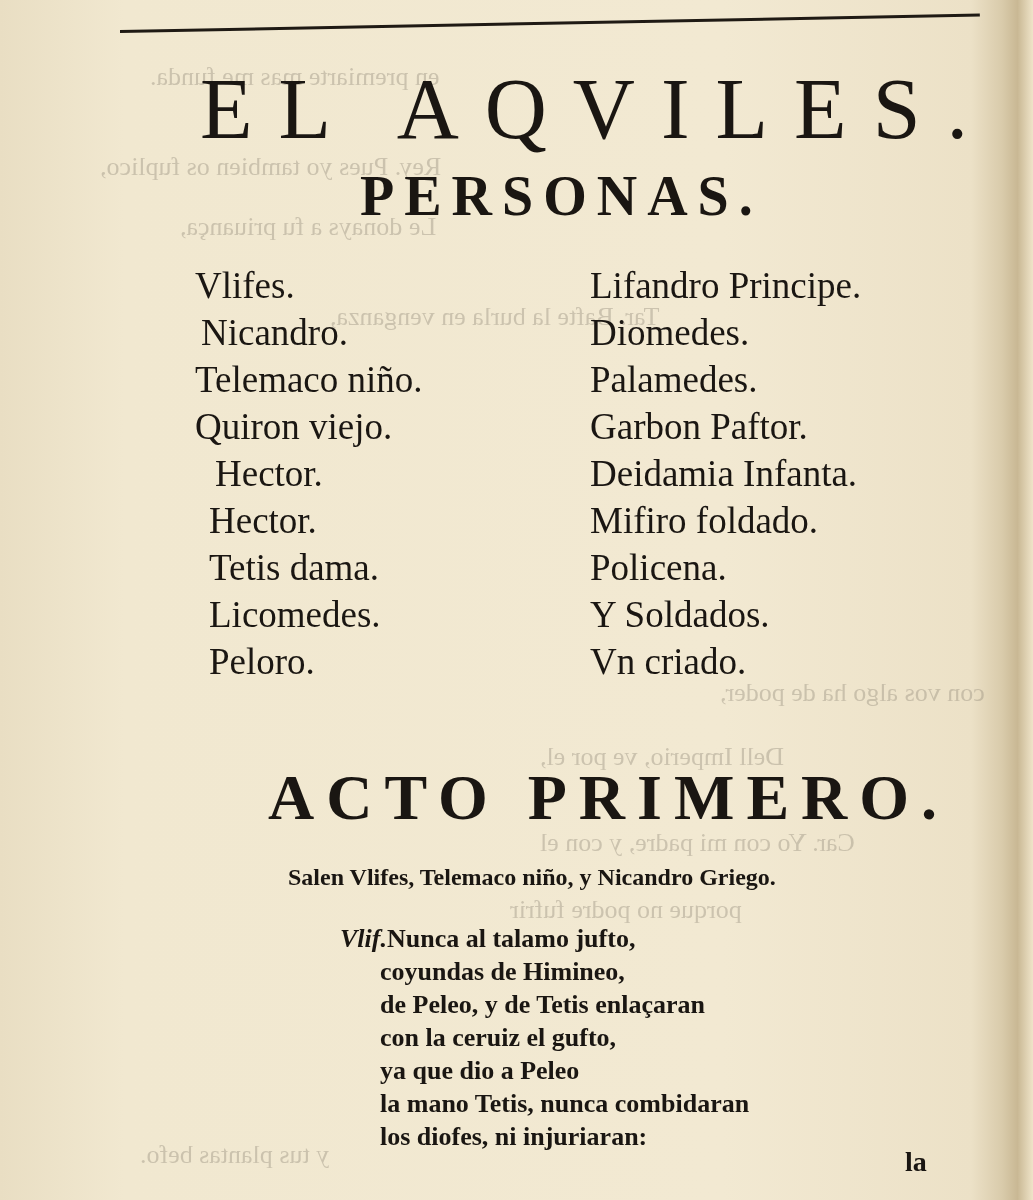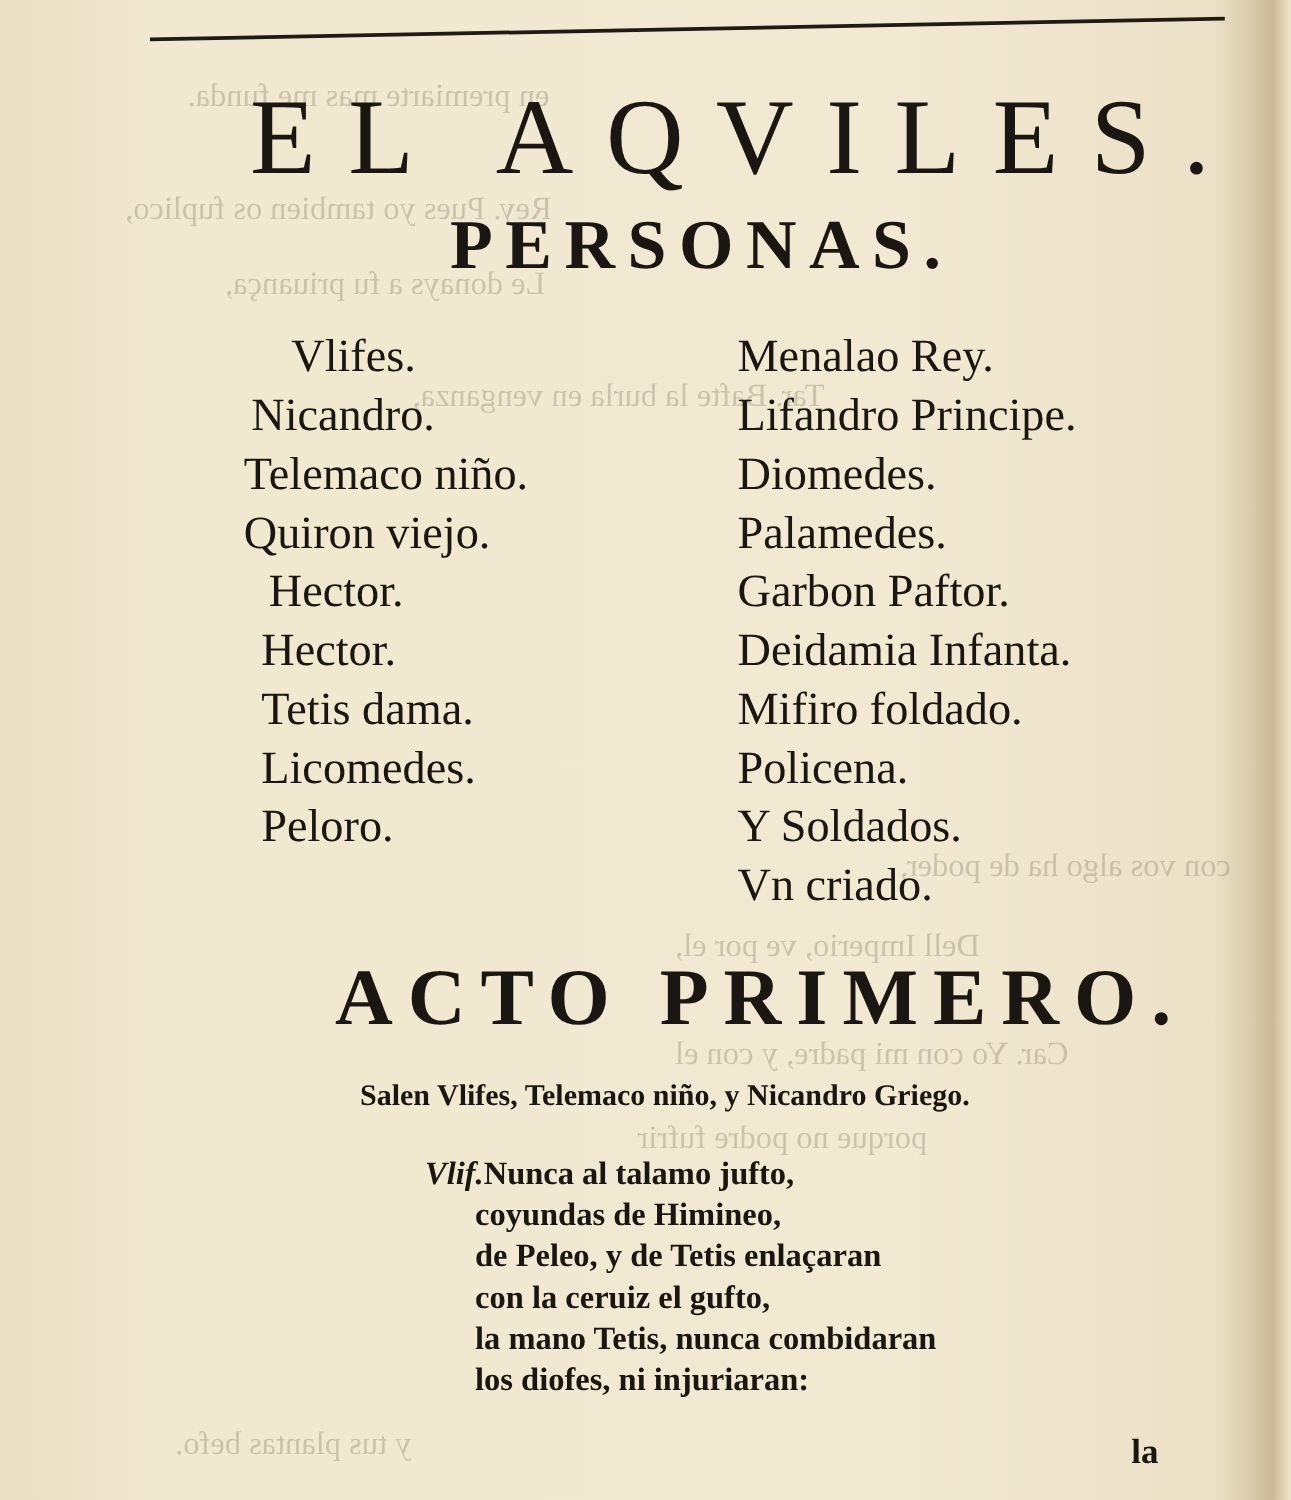--- a/index.html
+++ b/index.html
@@ -27,21 +27,21 @@
     font-weight: normal; margin: 0; line-height: 1;
   }
   .subtitle {
     position: absolute; left: 360px; top: 168px; font-size: 56px; letter-spacing: 10px;
     margin: 0; line-height: 1;
   }
   .col { position: absolute; top: 262px; list-style: none; margin: 0; padding: 0; }
   .col li { font-size: 37px; height: 47px; line-height: 47px; white-space: nowrap; }
   .col-left { left: 195px; }
   .col-right { left: 590px; }
-  .col-left li:nth-child(1) { padding-left: 0; margin-left: 38px; }
+  .col-left li:nth-child(1) { padding-left: 0; }
   .col-left li:nth-child(2) { padding-left: 6px; }
   .col-left li:nth-child(5) { padding-left: 20px; }
   .col-left li:nth-child(6),
   .col-left li:nth-child(7),
   .col-left li:nth-child(8),
   .col-left li:nth-child(9),
   .col-left li:nth-child(10) { padding-left: 14px; }
   .act {
     position: absolute; left: 268px; top: 766px; font-size: 64px; letter-spacing: 12px;
     margin: 0; line-height: 1;
@@ -84,39 +84,39 @@
     <li>Telemaco niño.</li>
     <li>Quiron viejo.</li>
     <li>Hector.</li>
     <li>Hector.</li>
     <li>Tetis dama.</li>
     <li>Licomedes.</li>
     <li>Peloro.</li>
   </ul>
 
   <ul class="col col-right">
-    <li>Menalao Rey.</li>
     <li>Lifandro Principe.</li>
     <li>Diomedes.</li>
     <li>Palamedes.</li>
     <li>Garbon Paftor.</li>
     <li>Deidamia Infanta.</li>
     <li>Mifiro foldado.</li>
     <li>Policena.</li>
     <li>Y Soldados.</li>
     <li>Vn criado.</li>
   </ul>
 
   <h2 class="act">ACTO PRIMERO.</h2>
 
   <div class="stage">Salen Vlifes, Telemaco niño, y Nicandro Griego.</div>
 
   <div class="verse">
     <div class="line first"><span class="speaker">Vlif.</span><span>Nunca al talamo jufto,</span></div>
     <div class="line">coyundas de Himineo,</div>
     <div class="line">de Peleo, y de Tetis enlaçaran</div>
     <div class="line">con la ceruiz el gufto,</div>
+    <div class="line">ya que dio a Peleo</div>
     <div class="line">la mano Tetis, nunca combidaran</div>
     <div class="line">los diofes, ni injuriaran:</div>
   </div>
 
   <div class="catch">la</div>
 </div>
 
 </body></html>

